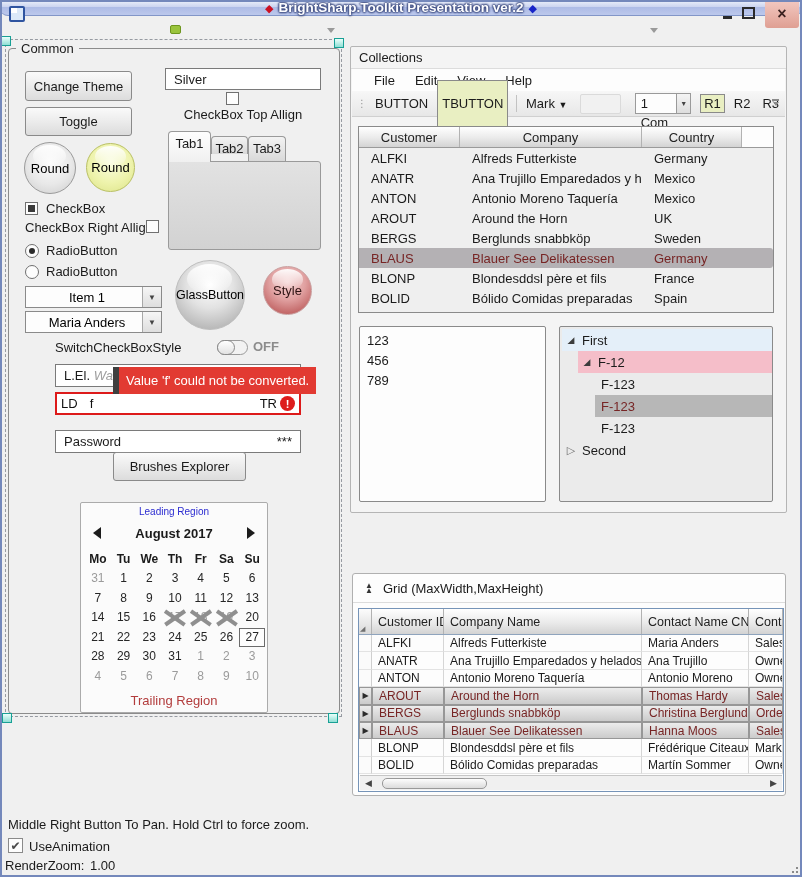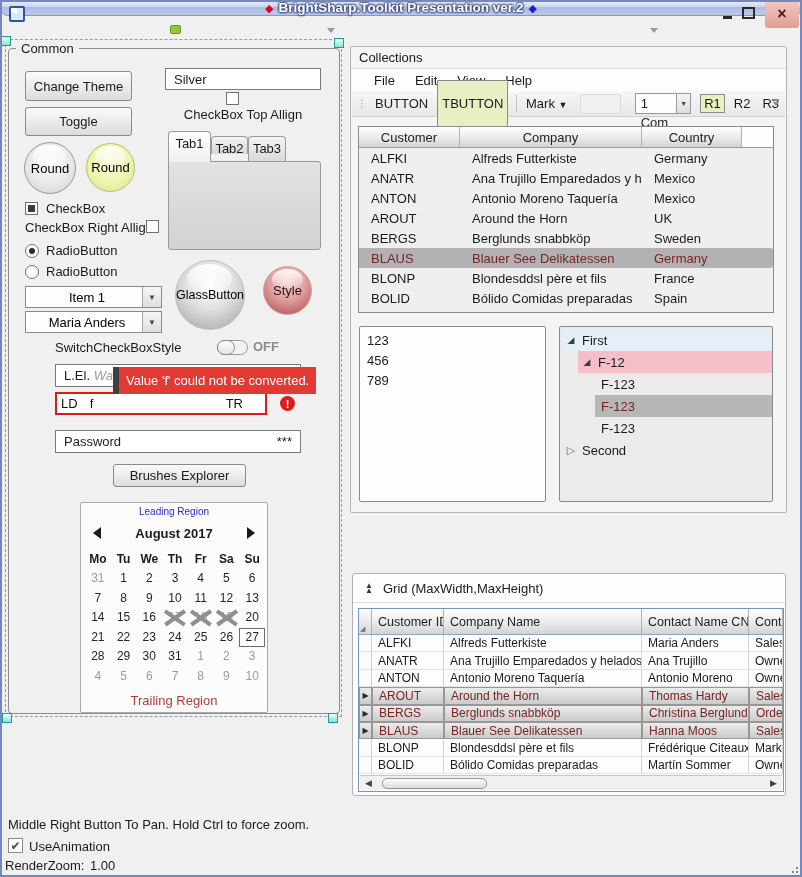--- a/index.html
+++ b/index.html
@@ -267,33 +267,33 @@
   <div class="tx" style="left:253px;top:339px;font-weight:bold;color:#8c8c8c;">OFF</div>
 
   <div class="tb" style="left:55px;top:364px;width:246px;height:23px;justify-content:space-between;">
     <span><span>L.El.</span>
     <span style="font-style:italic;color:#9d9d9d;">Watermark</span></span>
     <span>T.El.</span>
   </div>
   <div class="err-strip" style="left:113px;top:389px;width:84px;height:5px;"></div>
   <div class="tt-bar" style="left:113px;top:367px;width:6px;height:27px;"></div>
   <div class="tt-red" style="left:119px;top:367px;height:27px;">Value 'f' could not be converted.</div>
-  <div class="redbox" style="left:55px;top:392px;width:212px;height:23px;">
+  <div class="redbox" style="left:55px;top:392px;width:246px;height:23px;">
     <span style="padding-left:4px;">LD</span>
     <span style="padding-left:12px;flex:1;">f</span>
     <span style="padding-right:22px;">TR</span>
   </div>
   <div class="erricon" style="left:280px;top:396px;">!</div>
 
   <div class="tb" style="left:55px;top:430px;width:246px;height:23px;justify-content:space-between;">
     <span>Password</span>
     <span>***</span>
   </div>
 
-  <div class="btn" style="left:113px;top:464px;width:133px;height:23px;">Brushes Explorer</div>
+  <div class="btn" style="left:113px;top:452px;width:133px;height:29px;">Brushes Explorer</div>
 
   <div class="calendar" style="left:80px;top:502px;width:188px;height:211px;">
     <div class="cal-lead">Leading Region</div>
     <div class="cal-nav left"></div>
     <div class="cal-month">August 2017</div>
     <div class="cal-nav right"></div>
     <div class="cal-grid" style="top:47px;" id="caldays">
         <div class="cal-dn">Mo</div>
         <div class="cal-dn">Tu</div>
         <div class="cal-dn">We</div>

